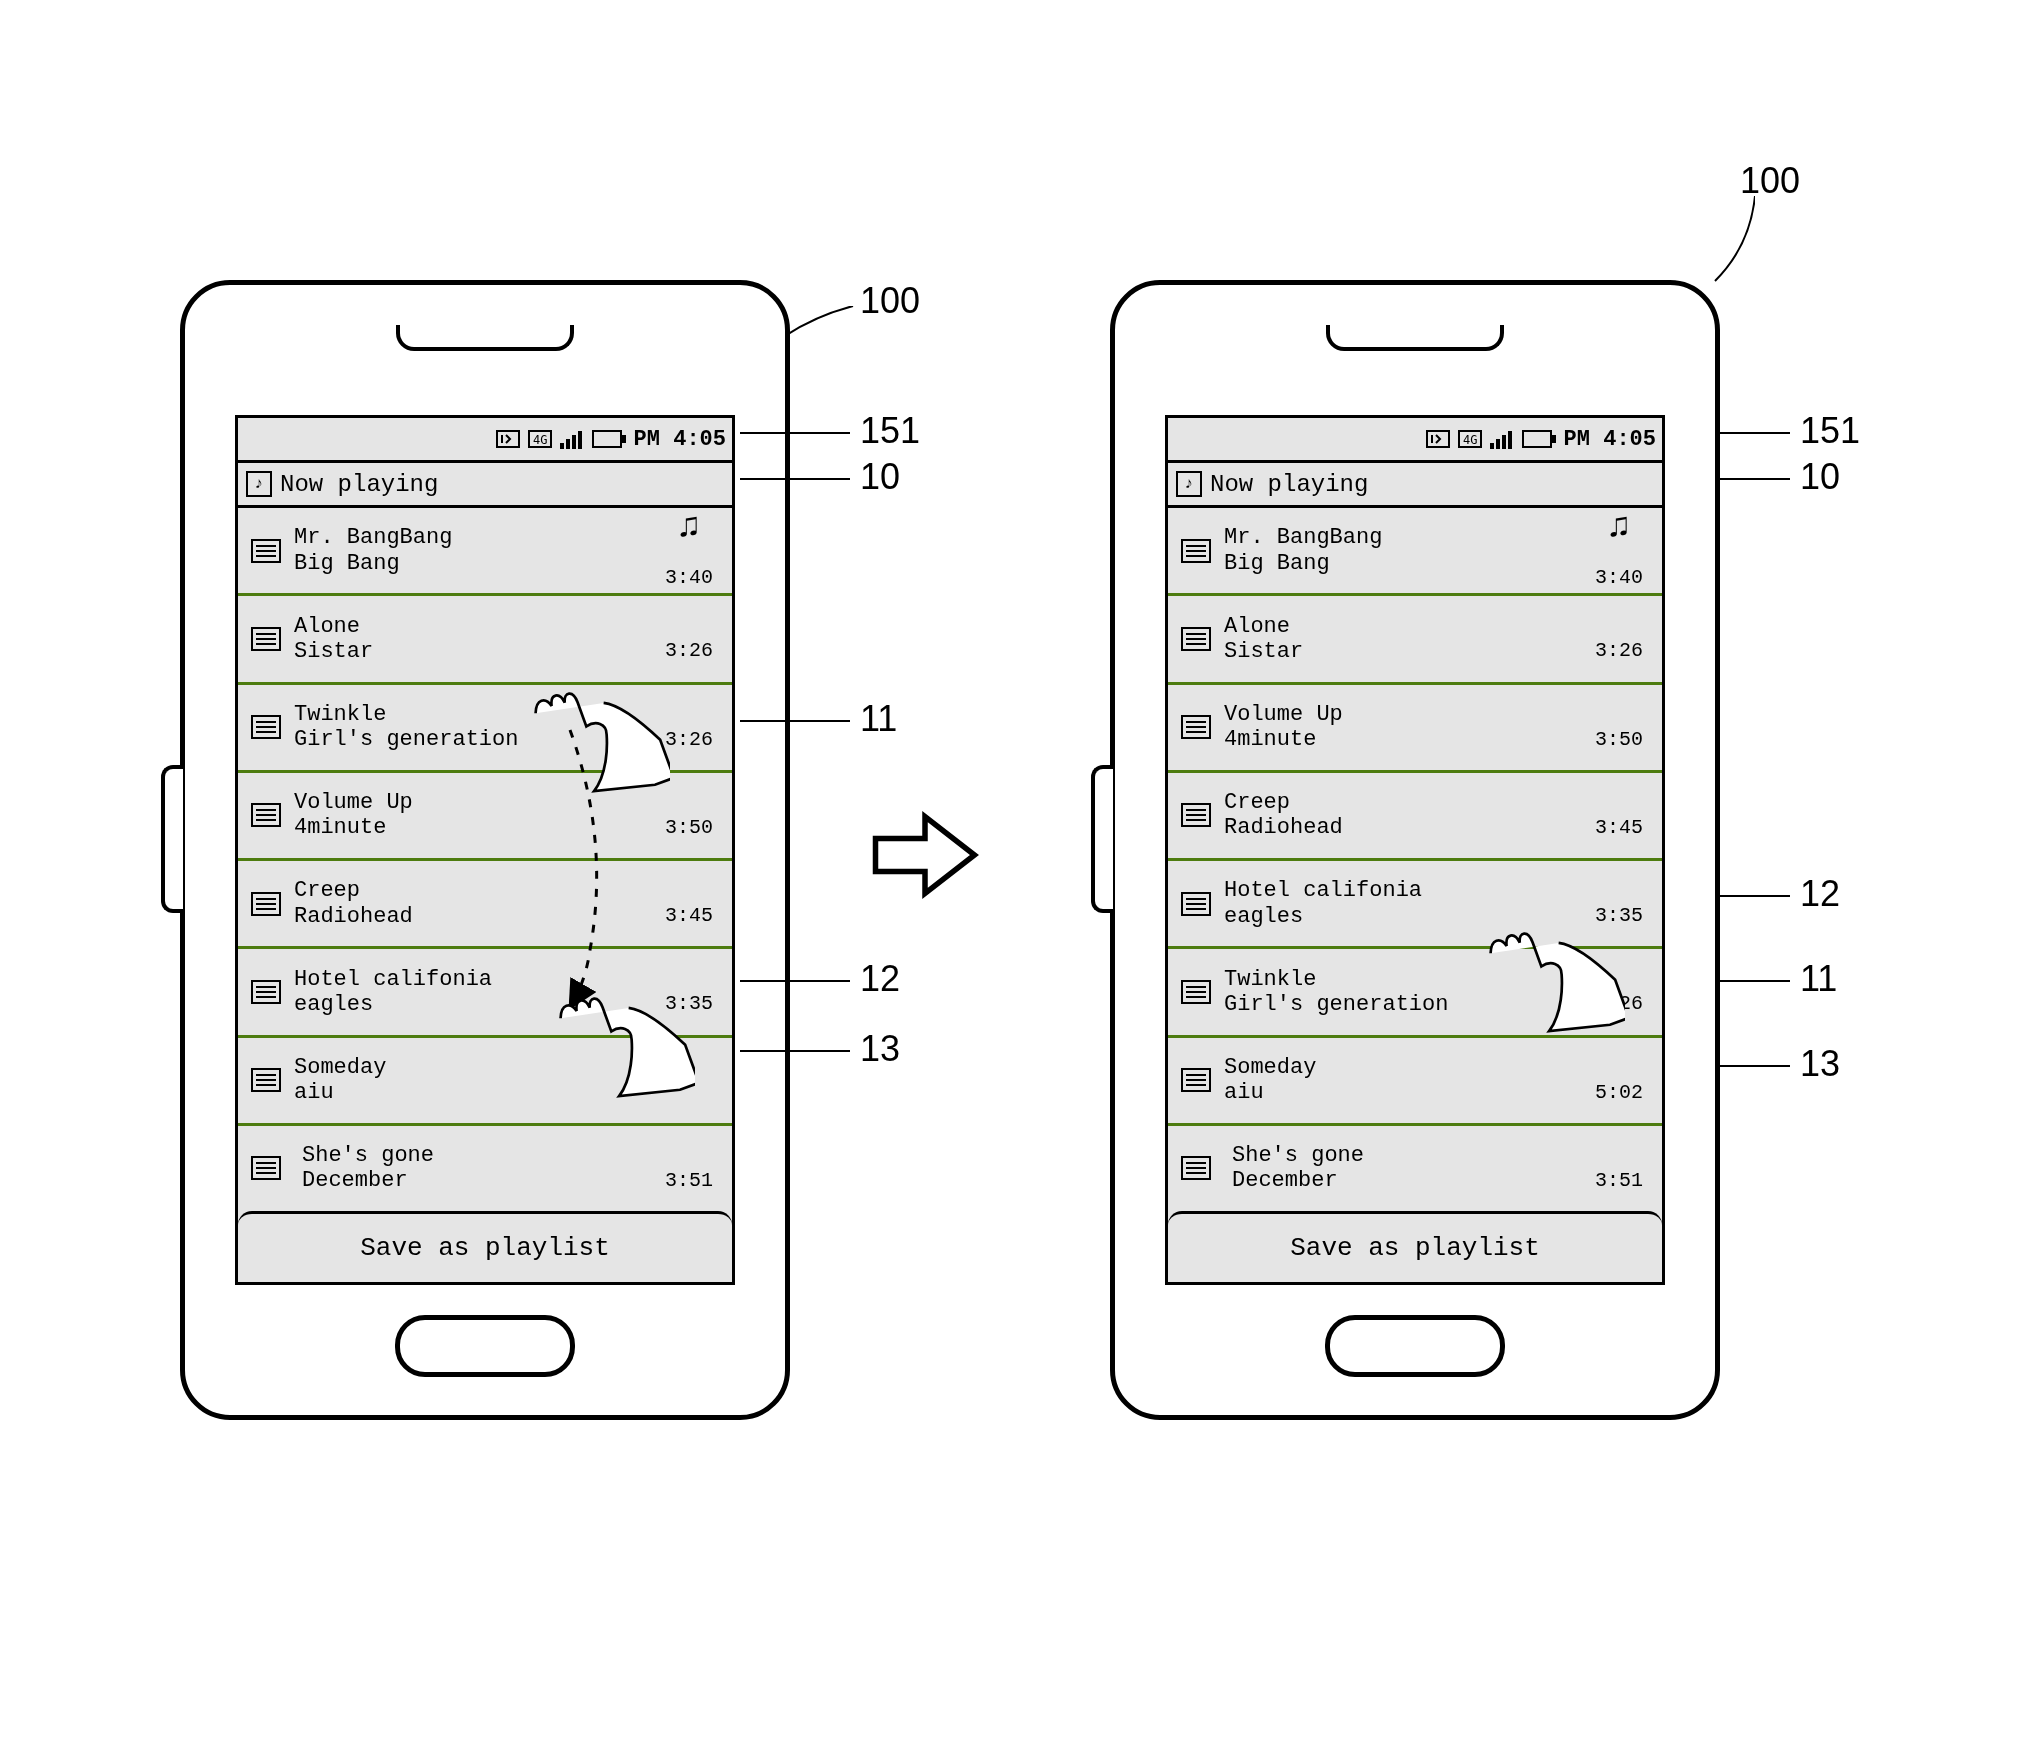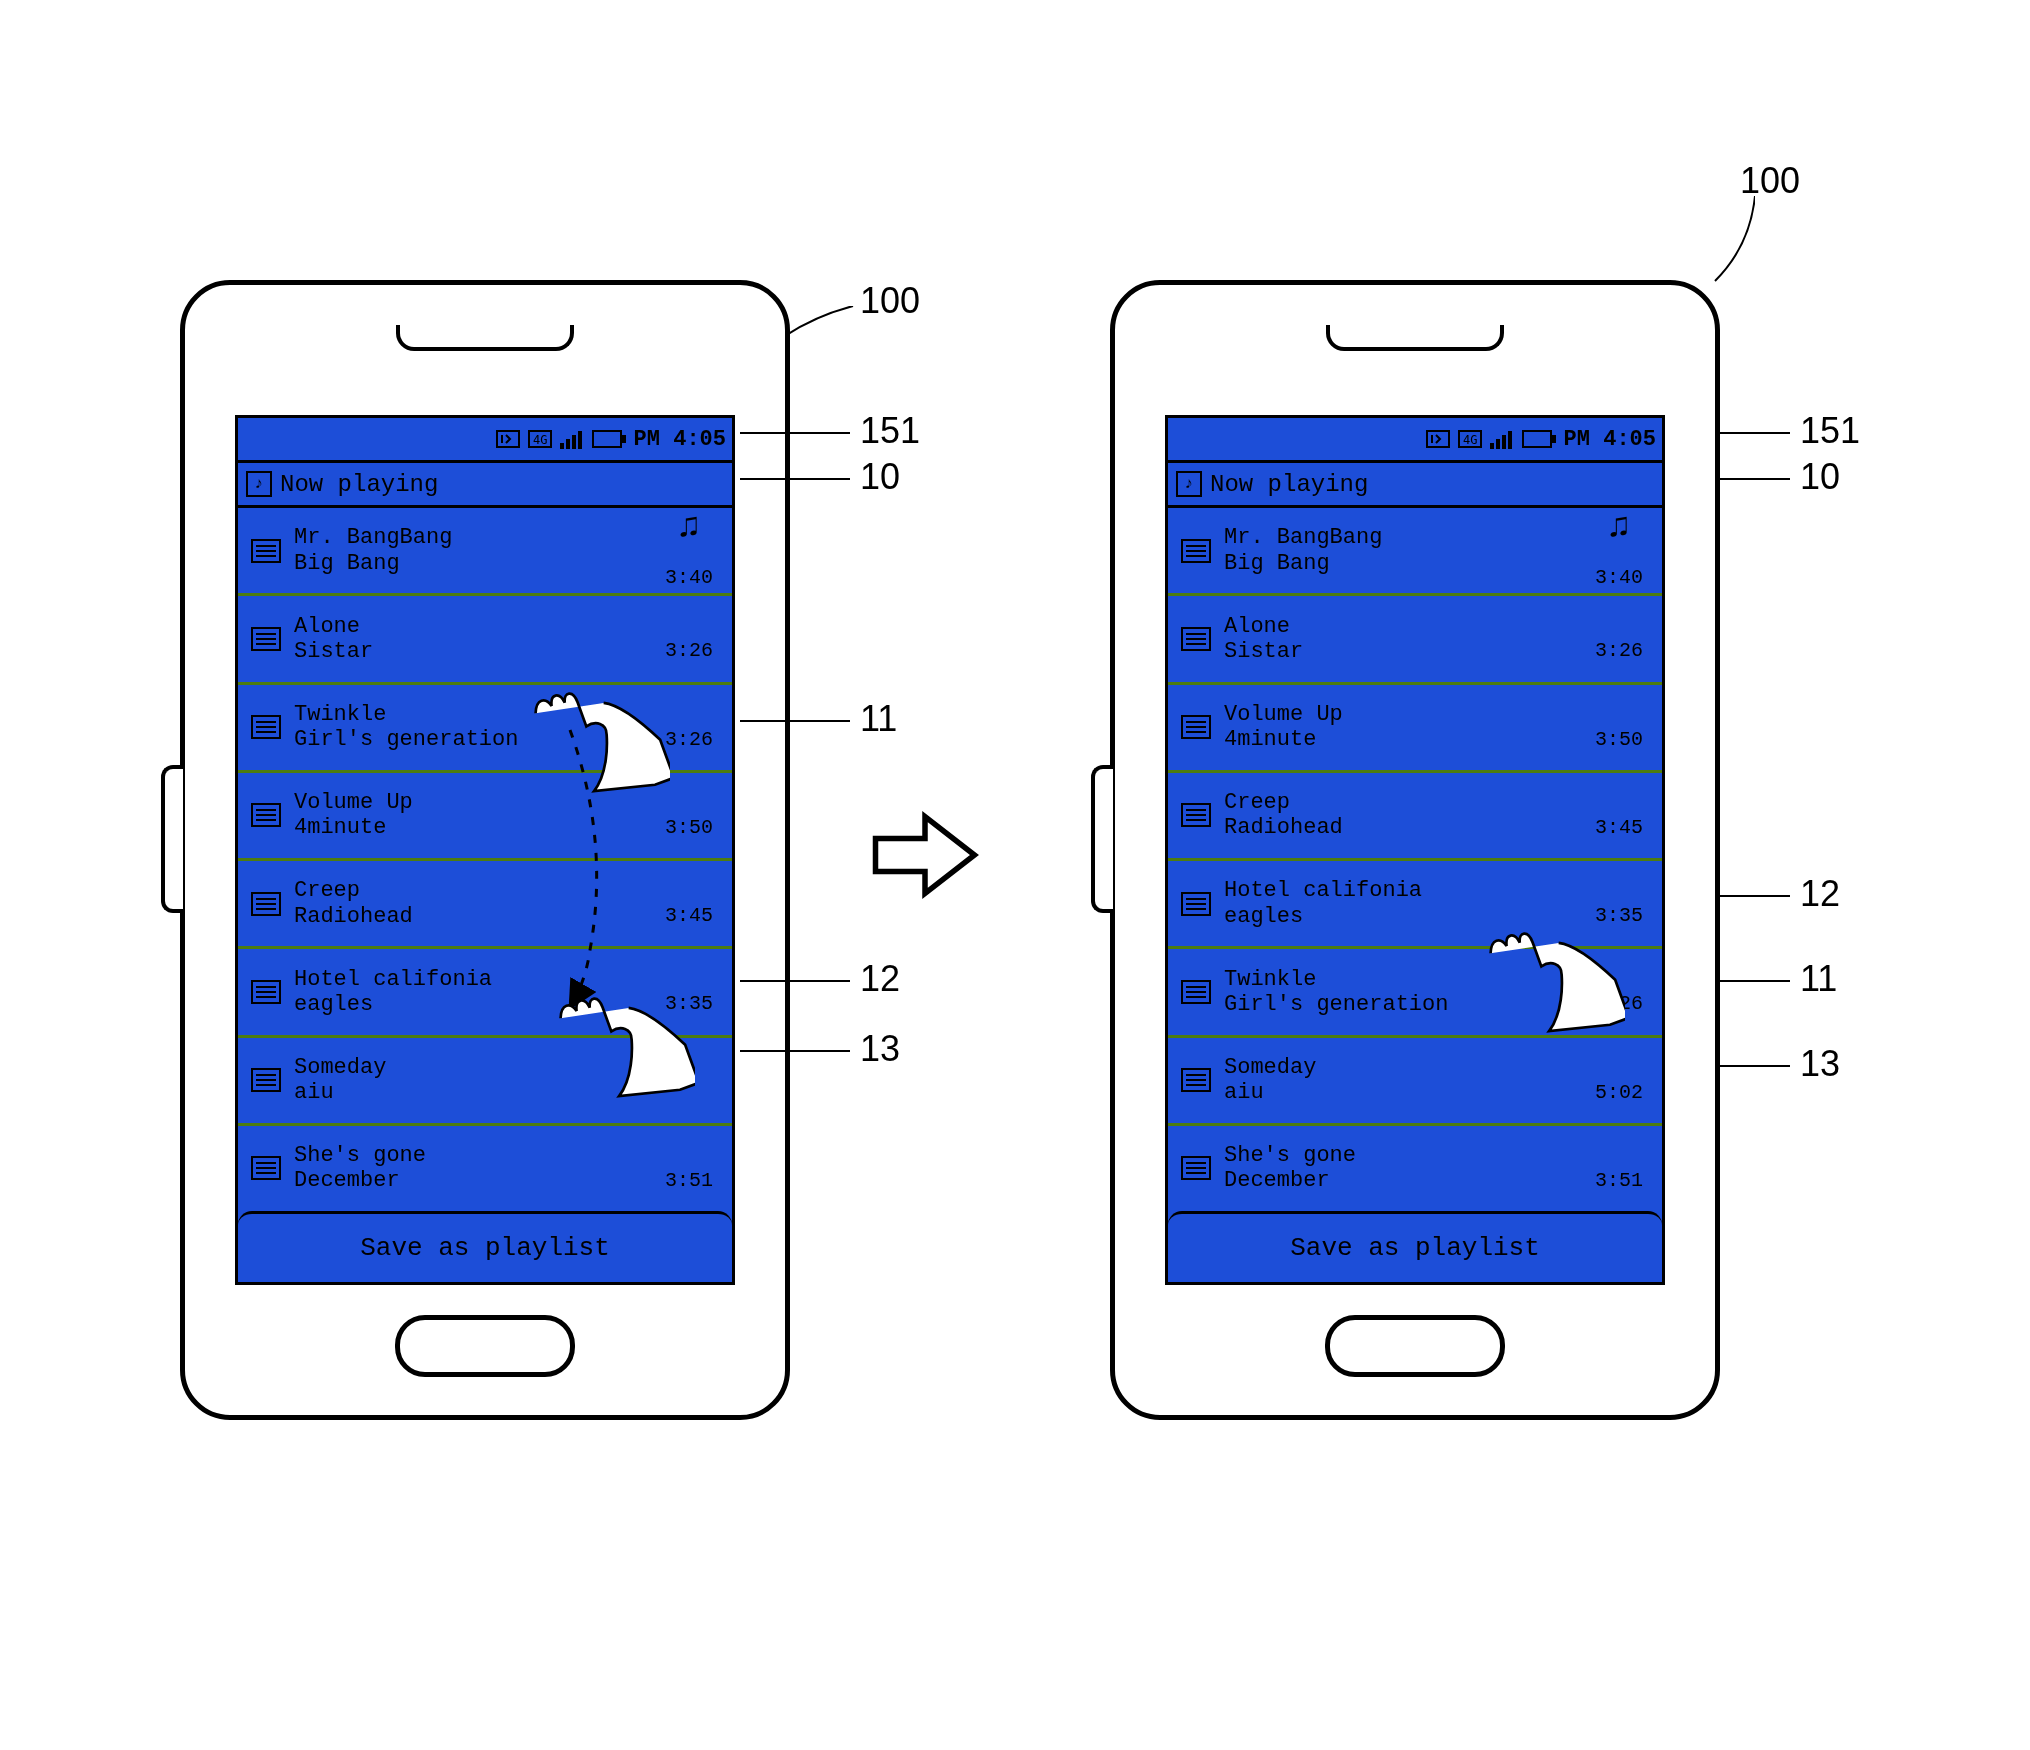--- a/index.html
+++ b/index.html
@@ -56,21 +56,21 @@
     border-radius: 30px;
   }
   
   .screen {
     position: absolute;
     top: 130px;
     left: 50px;
     right: 50px;
     bottom: 130px;
     border: 3px solid #000;
-    background: #1d4ed8;
+    background: #e5e5e5;
     display: flex;
     flex-direction: column;
     overflow: hidden;
   }
   .status-bar {
     height: 42px;
     border-bottom: 3px solid #000;
     display: flex;
     align-items: center;
     justify-content: flex-end;
@@ -109,21 +109,21 @@
     flex-direction: column;
   }
   .row {
     flex: 1 1 0;
     min-height: 0;
     border-bottom: 3px solid #4d7c0f;
     display: flex;
     align-items: center;
     position: relative;
   }
-  .row:last-child { border-bottom: none; }
+  .row:last-child { border-bottom: none; gap: 8px; }
   .drag-handle {
     width: 56px;
     display: flex;
     align-items: center;
     justify-content: center;
   }
   .handle-svg { width: 30px; height: 24px; }
   .row-text {
     flex: 1 1 auto;
     font-size: 22px;

